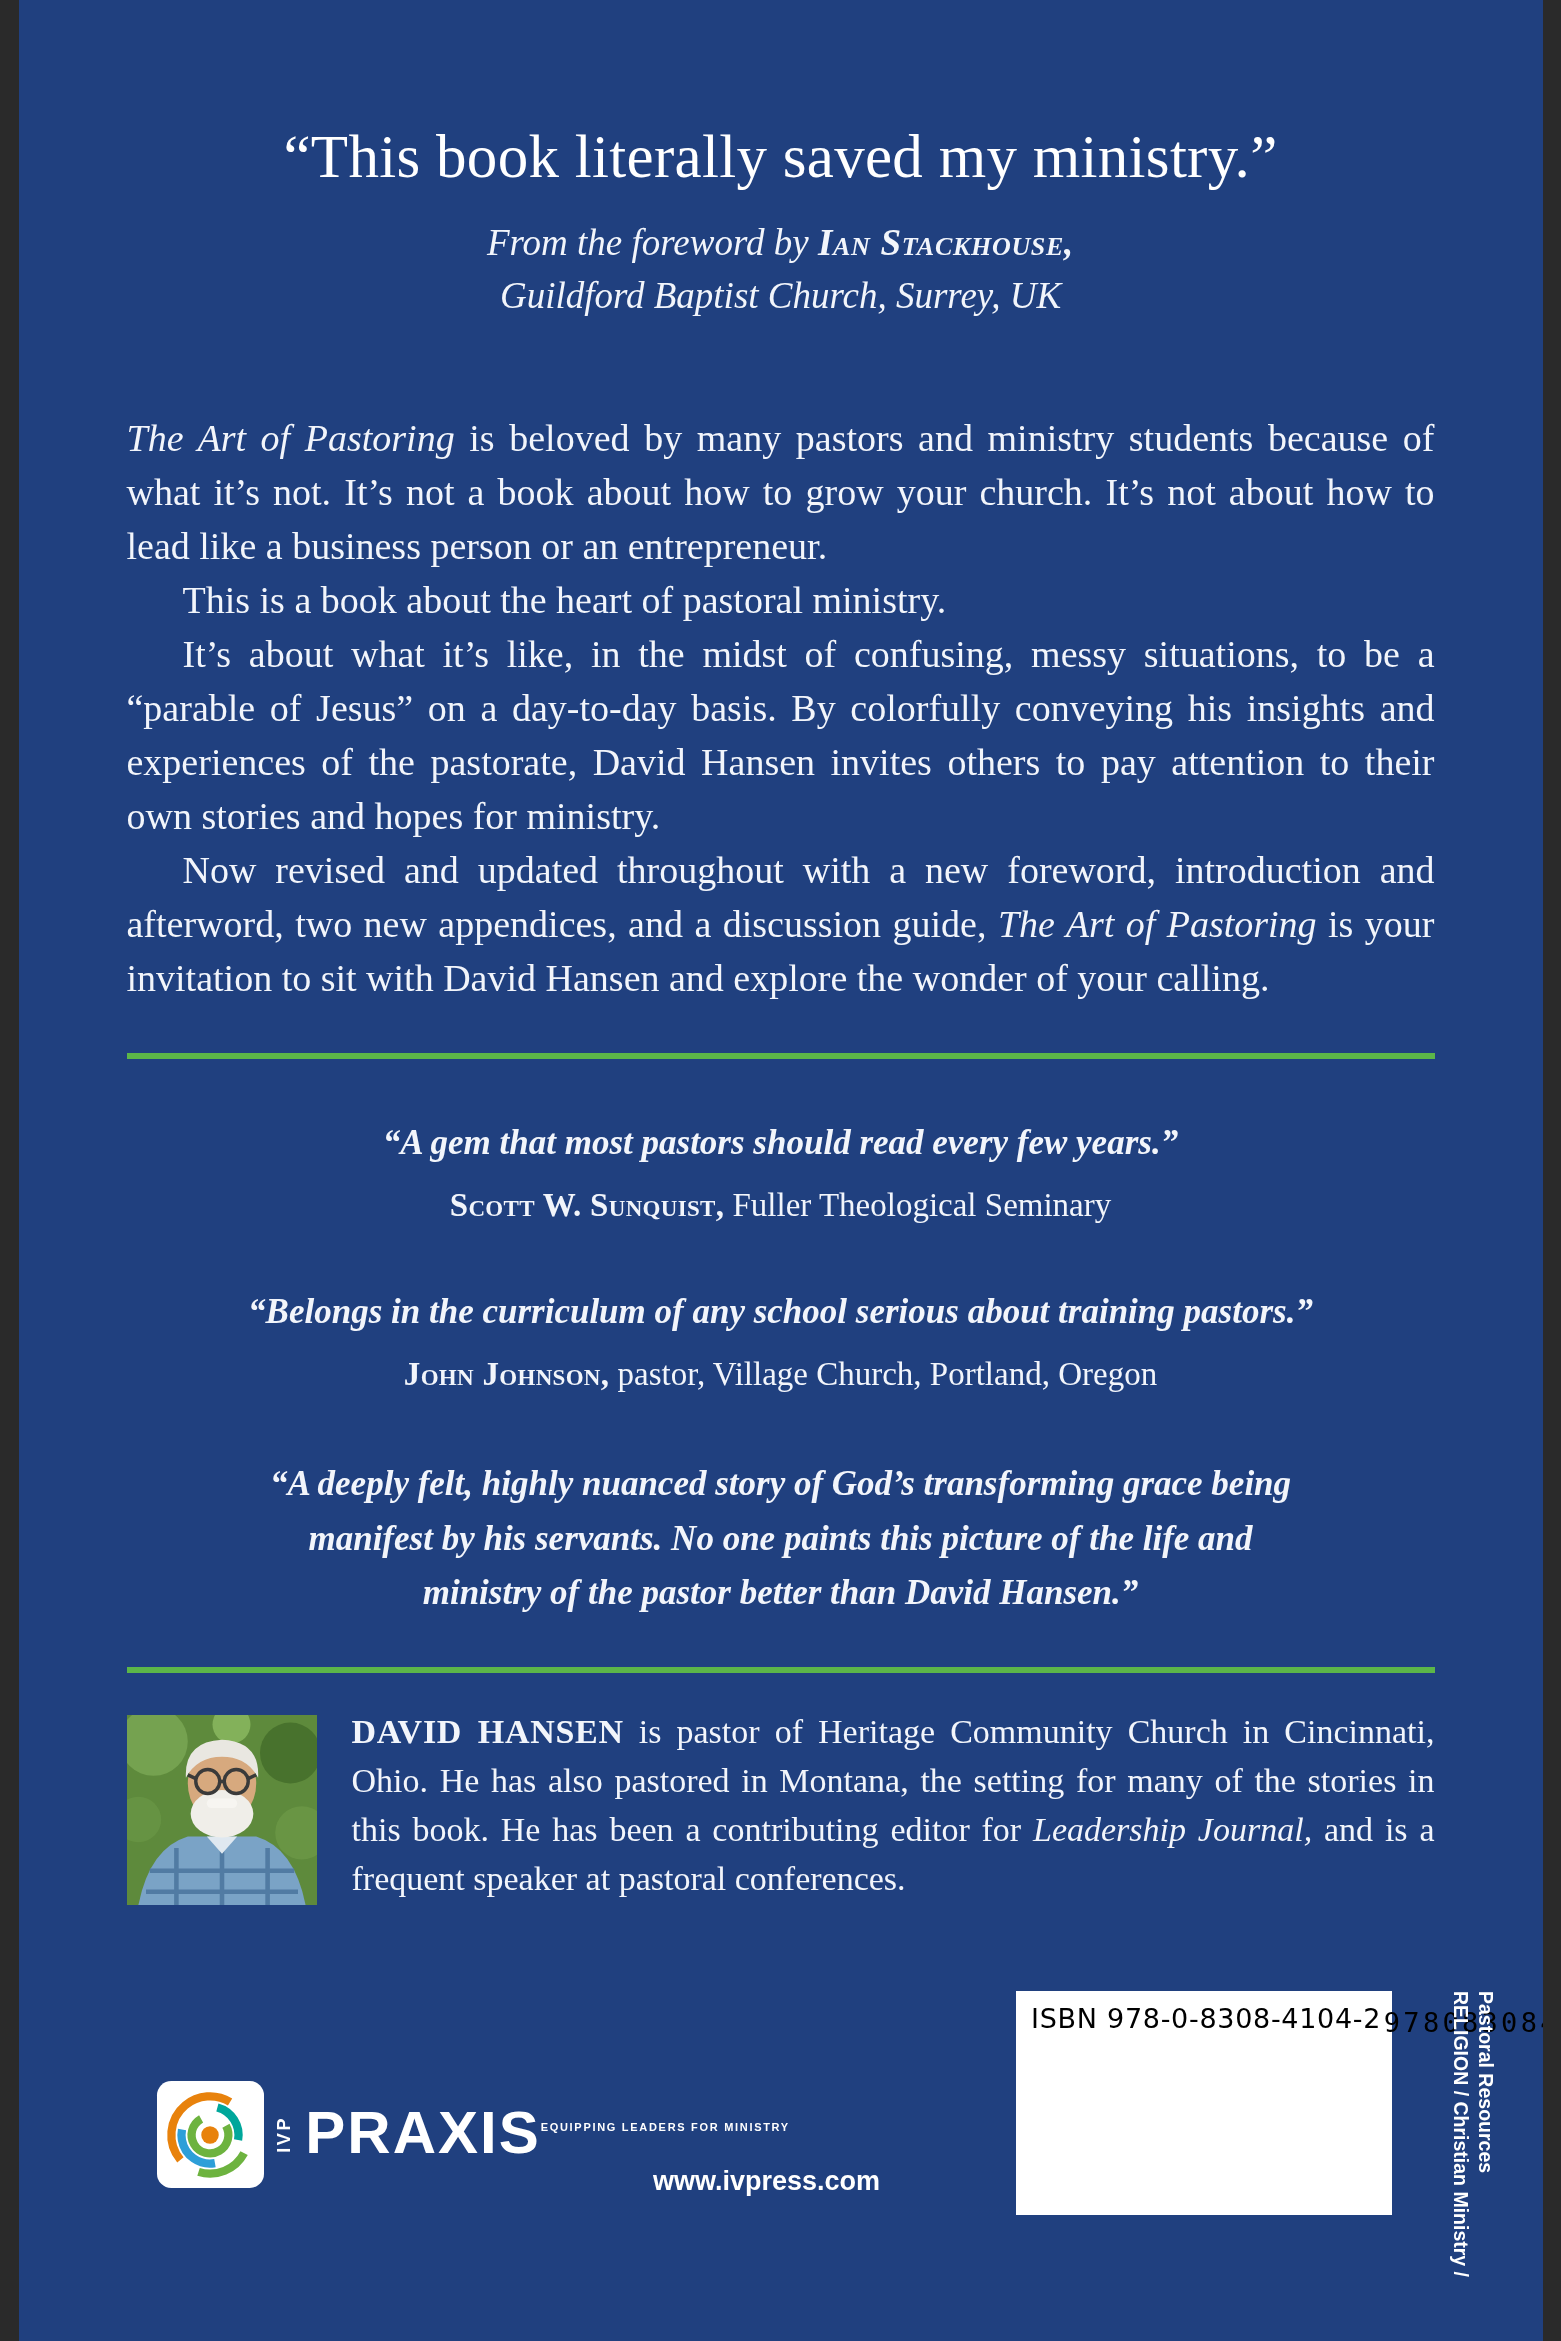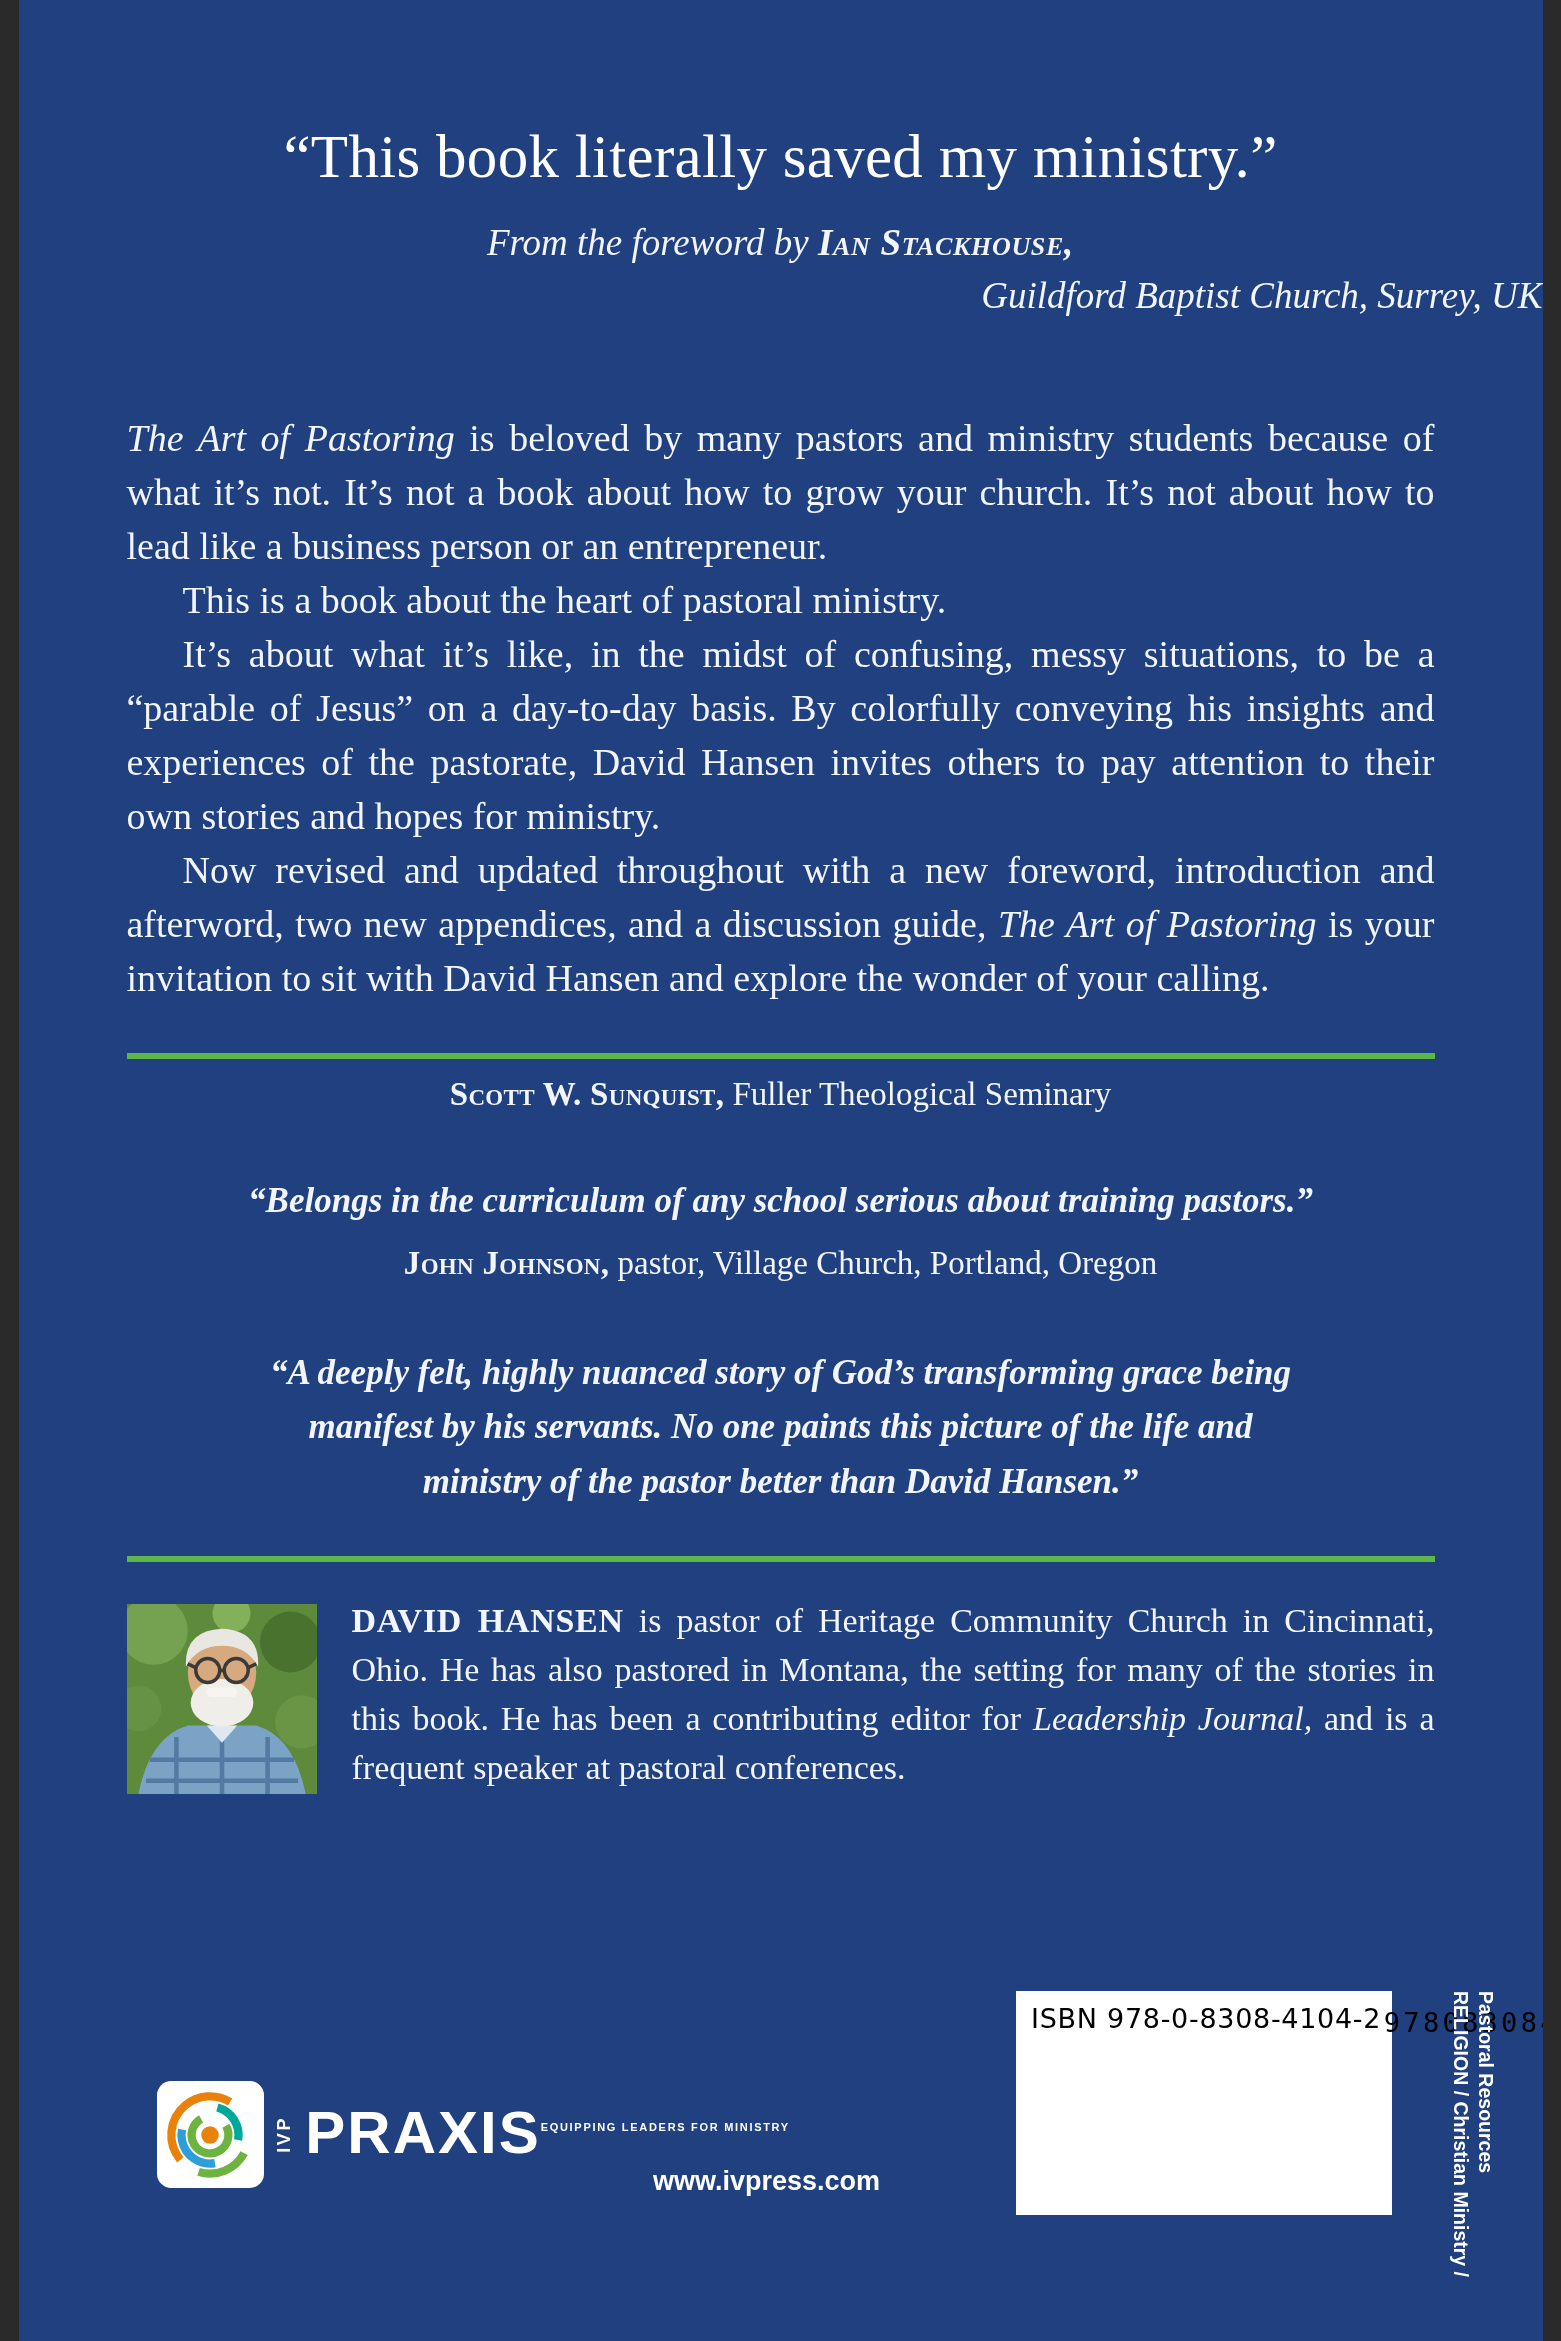--- a/index.html
+++ b/index.html
@@ -7,21 +7,21 @@
   .cover {
     position:relative; width:1524px; height:2342px; margin:0 auto;
     background:#20407f; color:#f2f5fb;
     font-family:"Liberation Serif", serif; overflow:hidden;
   }
   
   .masthead { padding-top:122px; text-align:center; }
   .main-quote { font-size:61px; letter-spacing:0.3px; color:#ffffff; }
   .foreword-line { margin-top:29px; font-style:italic; font-size:37px; }
   .fw-name { font-weight:bold; font-variant:small-caps; letter-spacing:0.7px; }
-  .foreword-org { margin-top:10.4px; font-style:italic; font-size:37px;text-align:right; }
+  .foreword-org { margin-top:10.4px; font-style:italic; font-size:37px; }
   
   .description { width:1308px; margin:95px auto 0; font-size:38px; line-height:1.42; text-align:justify; }
   .desc-p { margin:0; }
   .desc-p.indent { text-indent:56px; }
   .title-italic { font-style:italic; }
   
   .rule { width:1308px; height:5.9px; background:#5cb648; margin:47px auto 0; }
   
   .endorsements { text-align:center; }
   .endo-quote { font-size:35px; font-weight:bold; font-style:italic; line-height:1.55; margin:0 auto; max-width:1236px; }
@@ -81,20 +81,21 @@
   <section class="description">
     <p class="desc-p"><span class="title-italic">The Art of Pastoring</span><span> is beloved by many pastors and ministry students because of what it’s not. It’s not a book about how to grow your church. It’s not about how to lead like a business person or an entrepreneur.</span></p>
     <p class="desc-p indent">This is a book about the heart of pastoral ministry.</p>
     <p class="desc-p indent">It’s about what it’s like, in the midst of confusing, messy situations, to be a “parable of Jesus” on a day-to-day basis. By colorfully conveying his insights and experiences of the pastorate, David Hansen invites others to pay attention to their own stories and hopes for ministry.</p>
     <p class="desc-p indent"><span>Now revised and updated throughout with a new foreword, introduction and afterword, two new appendices, and a discussion guide, </span><span class="title-italic">The Art of Pastoring</span><span> is your invitation to sit with David Hansen and explore the wonder of your calling.</span></p>
   </section>
 
   <div class="rule"></div>
 
   <section class="endorsements">
+    <blockquote class="endo-quote q1">“A gem that most pastors should read every few years.”</blockquote>
     <p class="endo-attr"><span class="endo-name">Scott W. Sunquist,</span><span> Fuller Theological Seminary</span></p>
 
     <blockquote class="endo-quote q2">“Belongs in the curriculum of any school serious about training pastors.”</blockquote>
     <p class="endo-attr"><span class="endo-name">John Johnson,</span><span> pastor, Village Church, Portland, Oregon</span></p>
 
     <blockquote class="endo-quote q3">“A deeply felt, highly nuanced story of God’s transforming grace being manifest by his servants. No one paints this picture of the life and ministry of the pastor better than David Hansen.”</blockquote>
   </section>
 
   <div class="rule"></div>
 

